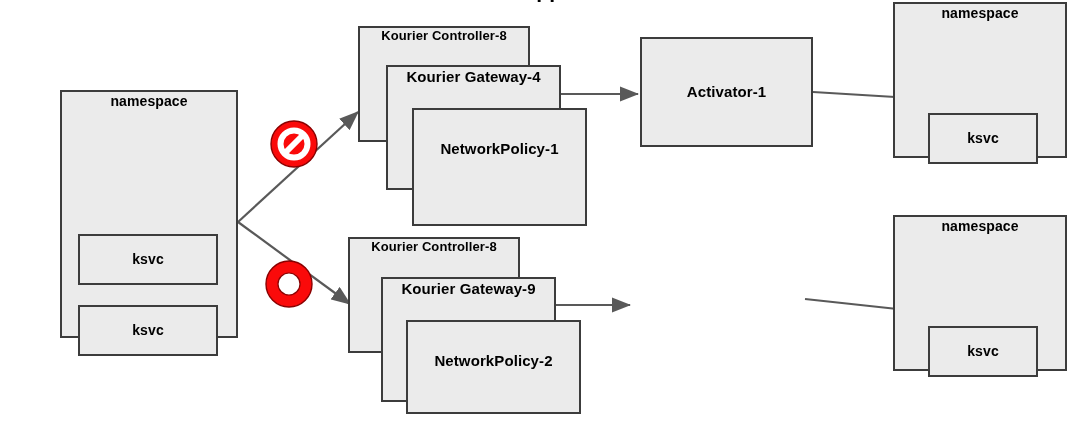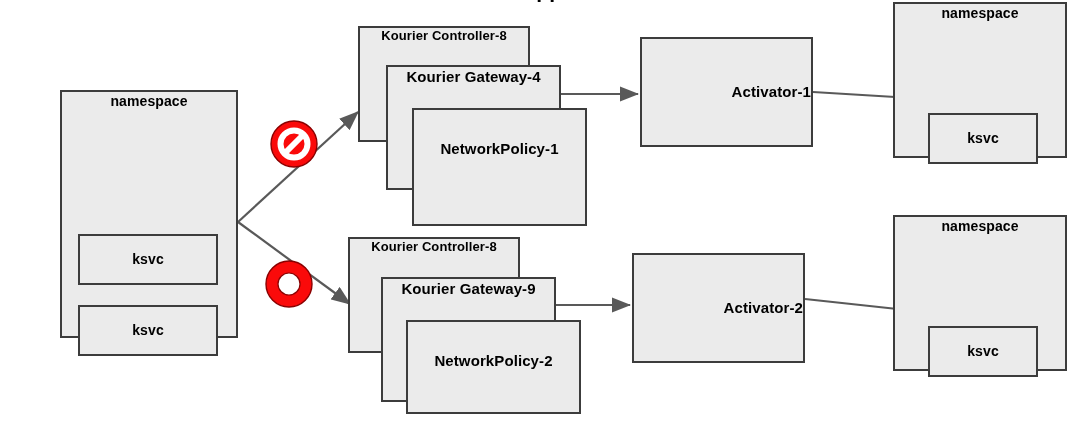--- a/index.html
+++ b/index.html
@@ -44,21 +44,21 @@
     display: block;
     line-height: 1.15;
     pointer-events: none;
   }
   
   .ns-outer  { font-size: 14px; }
   .ksvc      { font-size: 14px; margin-top: 38px; }
   .stack-ctrl{ font-size: 13px; }
   .stack-gw  { font-size: 15px; }
   .stack-np  { font-size: 15px; }
-  .activator { font-size: 15px; justify-content: flex-end; }
+  .activator { font-size: 15px; }
 
   
   #edges {
     position: absolute;
     left: 0; top: 0;
     width: 1083px;
     height: 442px;
     overflow: visible;
   }
   .edge-path {
@@ -163,23 +163,20 @@
   <div class="box stack-ctrl top-label" style="left:348px; top:237px; width:172px; height:116px; z-index:3;">
     <span class="label">Kourier Controller-8</span>
   </div>
   <div class="box stack-gw top-label" style="left:381px; top:277px; width:175px; height:125px; z-index:4;">
     <span class="label">Kourier Gateway-9</span>
   </div>
   <div class="box stack-np top-label" style="left:406px; top:320px; width:175px; height:94px; z-index:5;">
     <span class="label" style="margin-top:30px;">NetworkPolicy-2</span>
   </div>
 
-  <div class="box activator center" style="left:632px; top:253px; width:173px; height:110px;">
-    <span class="label">Activator-2</span>
-  </div>
 
   <div class="box ns-outer top-label" style="left:893px; top:215px; width:174px; height:156px;">
     <span class="label">namespace</span>
   </div>
   <div class="box ksvc center" style="left:928px; top:288px; width:110px; height:51px;">
     <span class="label">ksvc</span>
   </div>
 
 </div>
 

